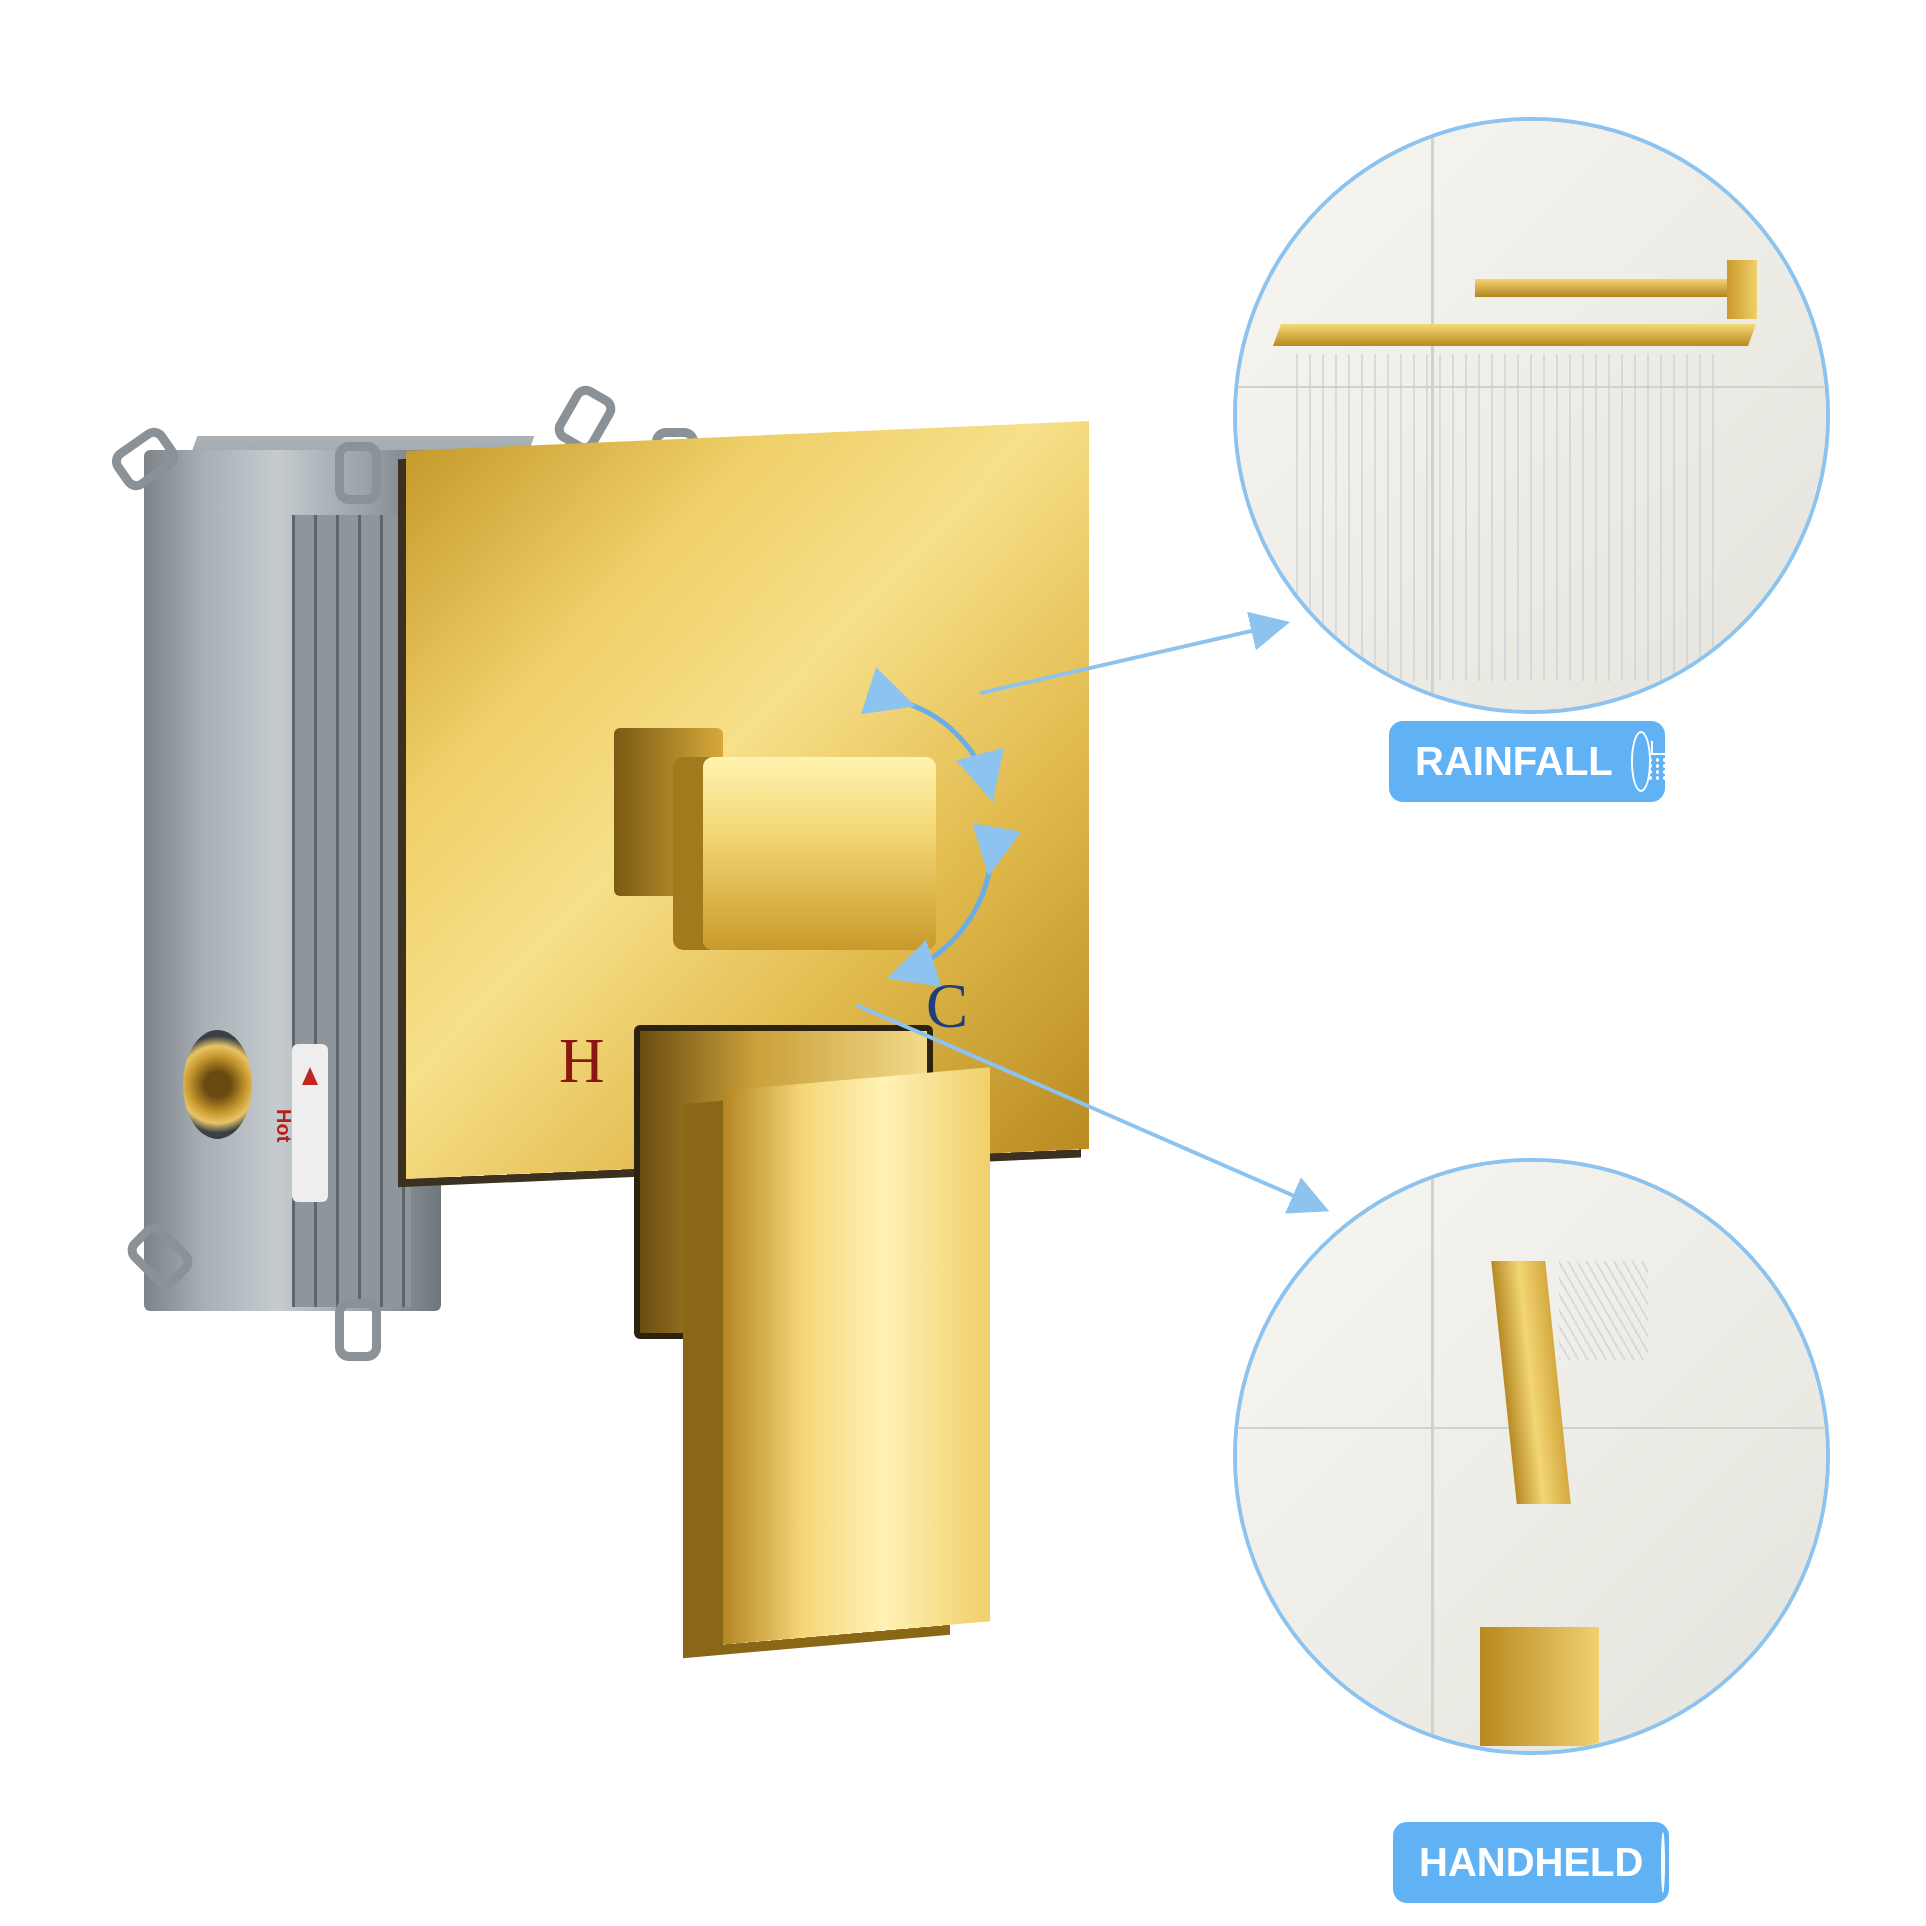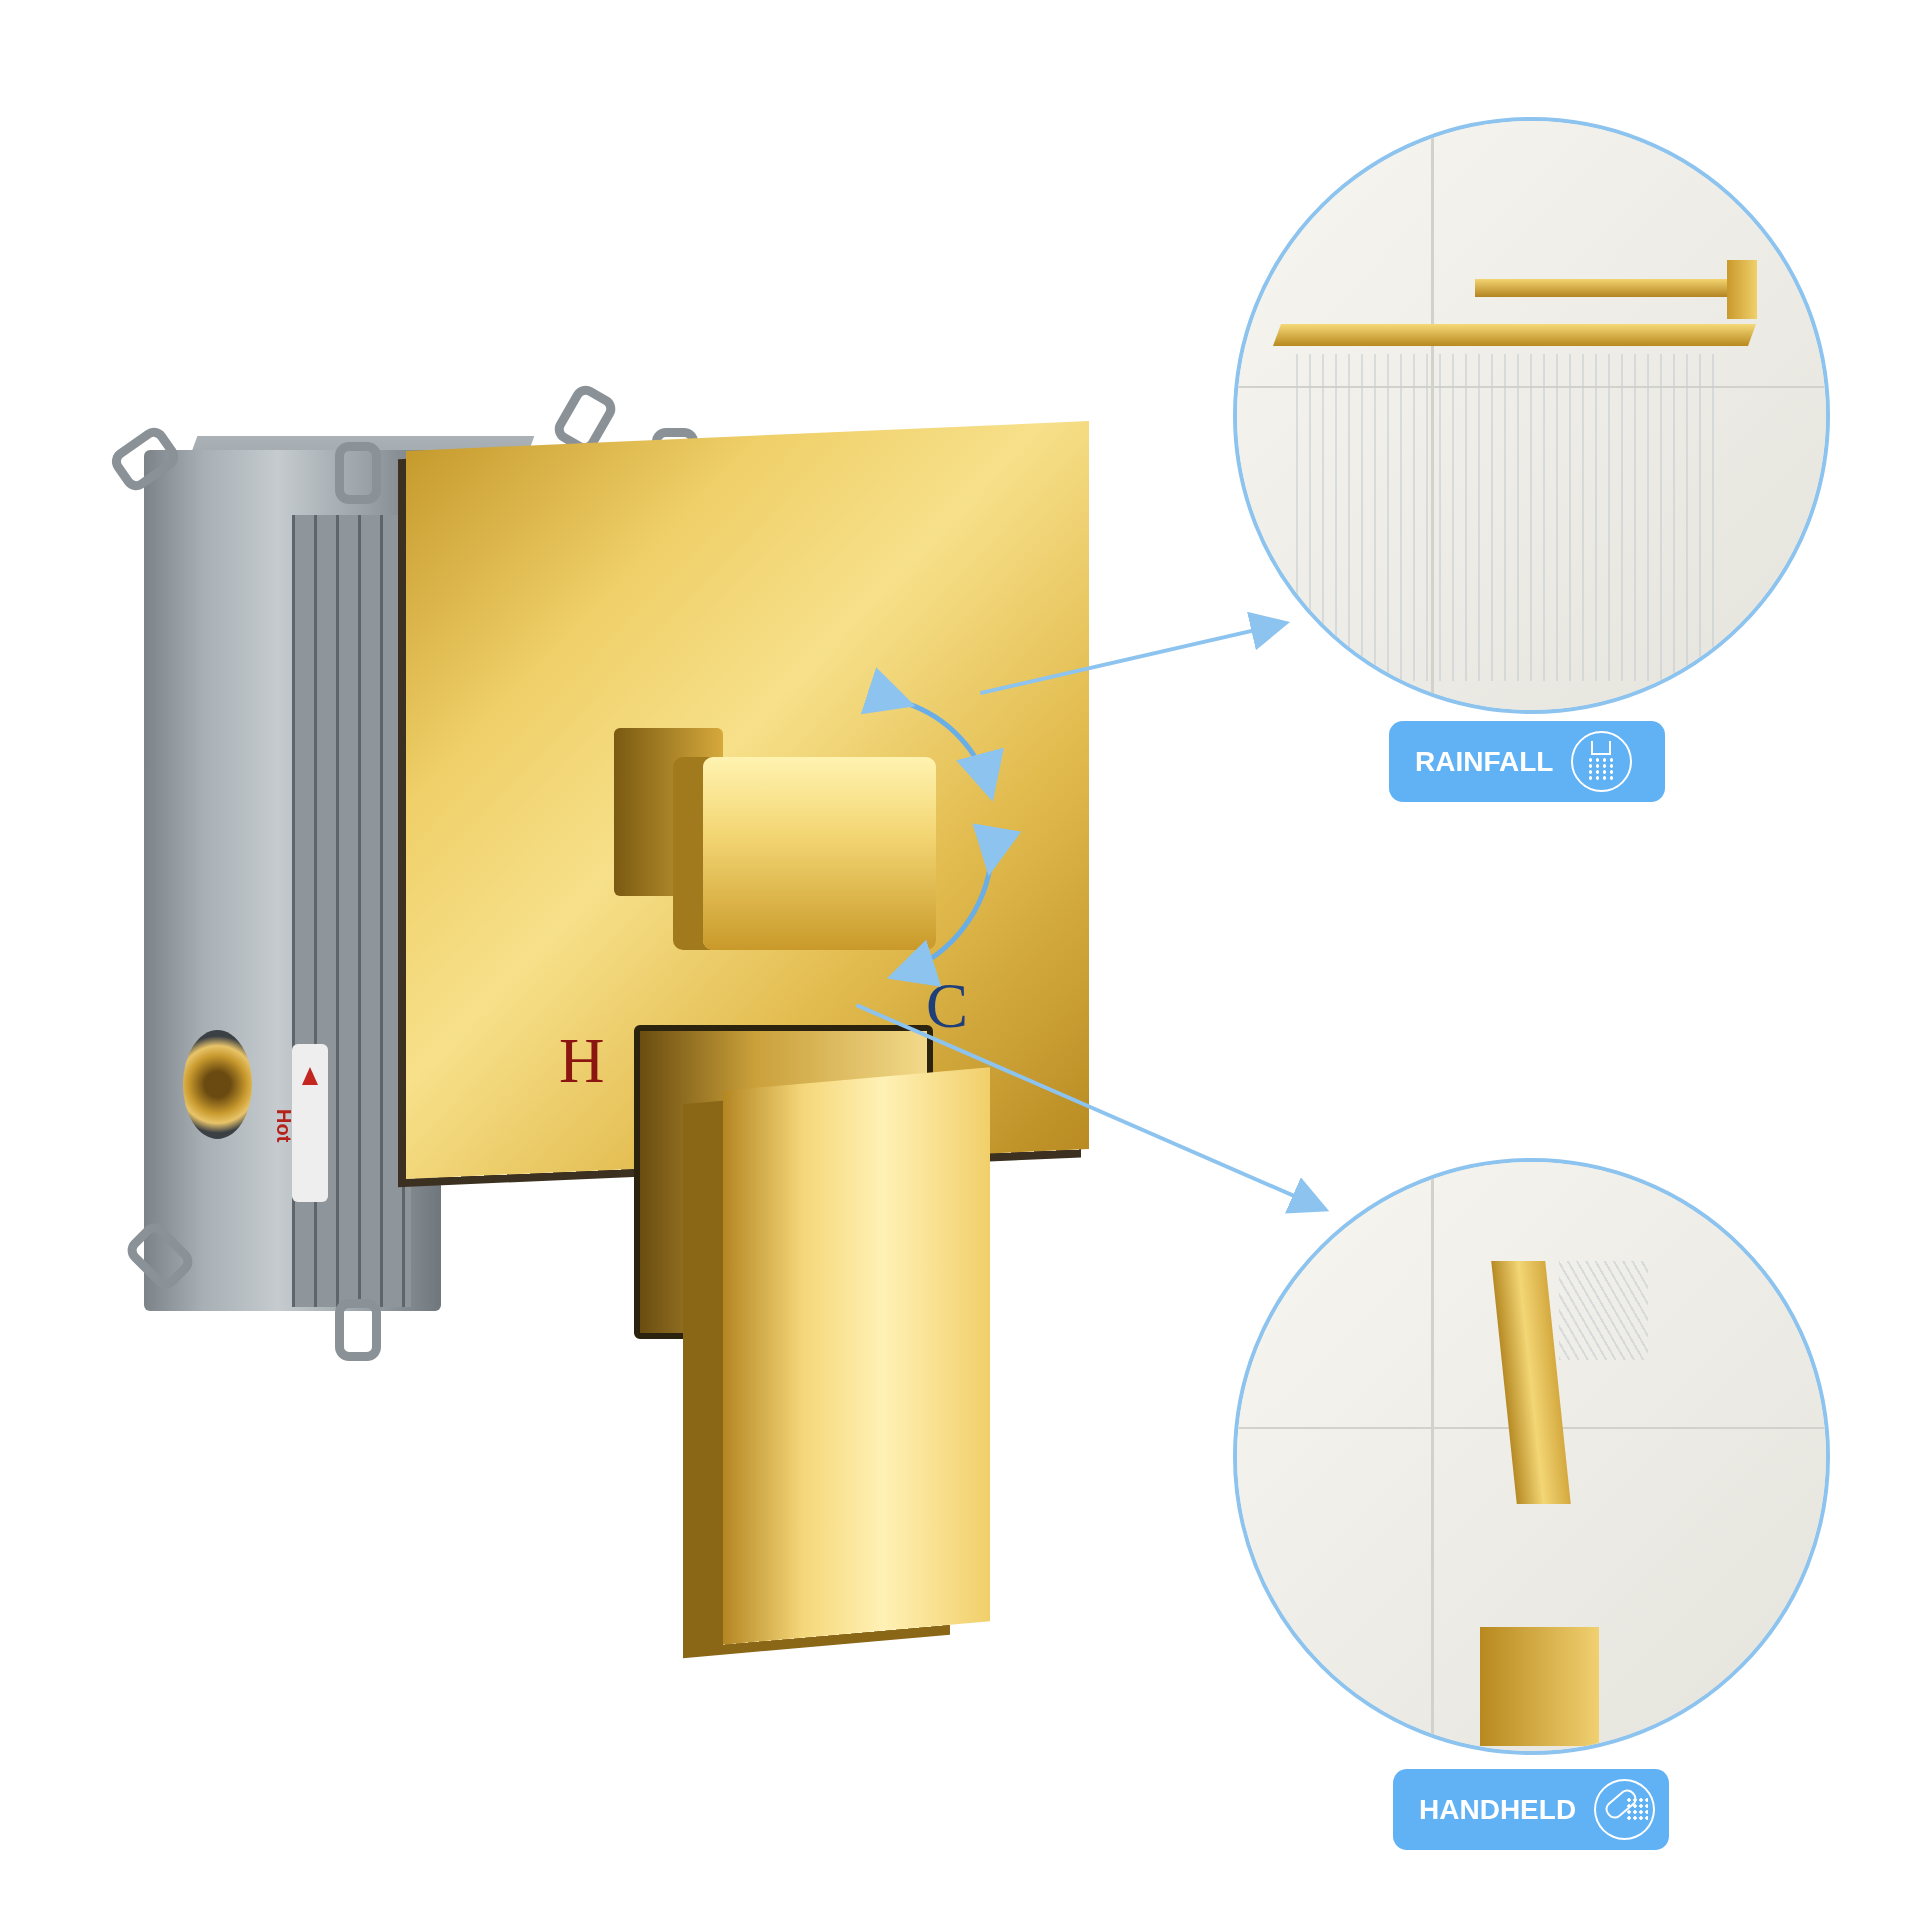--- a/index.html
+++ b/index.html
@@ -23,21 +23,21 @@
   .letter-h { left:559px; top:1025px; font-family:"Liberation Serif", serif; font-size:63px; color:#8b1510; }
   .letter-c { left:926px; top:970px; font-family:"Liberation Serif", serif; font-size:63px; color:#1e3f7a; }
   
   svg.overlay { position:absolute; left:0; top:0; width:1927px; height:1927px; }
   
   .circle { width:589px; height:589px; border-radius:50%; border:4px solid #8cc3ef; overflow:hidden; background:#f0efe9; }
   .tiles { position:absolute; inset:0; background:
       linear-gradient(90deg, transparent 0 33%, #d2d2cc 33% 33.4%, transparent 33.4% 100%),
       linear-gradient(180deg, transparent 0 45%, #d2d2cc 45% 45.4%, transparent 45.4% 100%),
       linear-gradient(135deg,#f7f6f1,#e4e3dc); }
-  .badge { height:81px; background:#61b1f5; border-radius:14px; display:flex; align-items:center; padding:0 14px 0 26px; gap:18px; color:#fff; font-weight:bold; font-size:28px; }
+  .badge { height:81px; background:#61b1f5; border-radius:14px; display:flex; align-items:center; padding:0 14px 0 26px; gap:18px; color:#fff; font-weight:bold; font-size:40px; }
   .badge .ico { width:57px; height:57px; border:2px solid #fff; border-radius:50%; position:relative; }
 </style>
 </head>
 <body>
 
 <div class="abs box-top"></div>
 <div class="abs box"></div>
 <div class="abs ribs"></div>
 <div class="abs ear" style="left:114px;top:436px;transform:rotate(-35deg)"></div>
 <div class="abs ear" style="left:327px;top:450px;transform:rotate(90deg)"></div>
@@ -85,20 +85,20 @@
   <div class="abs" style="left:243px;top:465px;width:119px;height:119px;background:linear-gradient(90deg,#b8891f,#f0d070);"></div>
 </div>
 
 <div class="abs badge" style="left:1389px;top:721px;width:236px;">
   <span>RAINFALL</span>
   <span class="ico">
     <span style="position:absolute;left:18px;top:8px;width:16px;height:12px;border-left:2px solid #fff;border-right:2px solid #fff;border-bottom:2px solid #fff;"></span>
     <span style="position:absolute;left:14px;top:24px;width:28px;height:24px;background:radial-gradient(circle,#fff 1.5px,transparent 2px) 0 0/7px 6px;"></span>
   </span>
 </div>
-<div class="abs badge" style="left:1393px;top:1769px;width:236px;">
+<div class="abs badge" style="left:1393px;top:1822px;width:236px;">
   <span>HANDHELD</span>
   <span class="ico">
     <span style="position:absolute;left:8px;top:14px;width:30px;height:14px;border:2px solid #fff;border-radius:8px;transform:rotate(-40deg);"></span>
     <span style="position:absolute;left:30px;top:16px;width:22px;height:24px;background:radial-gradient(circle,#fff 1.5px,transparent 2px) 0 0/6px 6px;"></span>
   </span>
 </div>
 
 
 </body></html>

